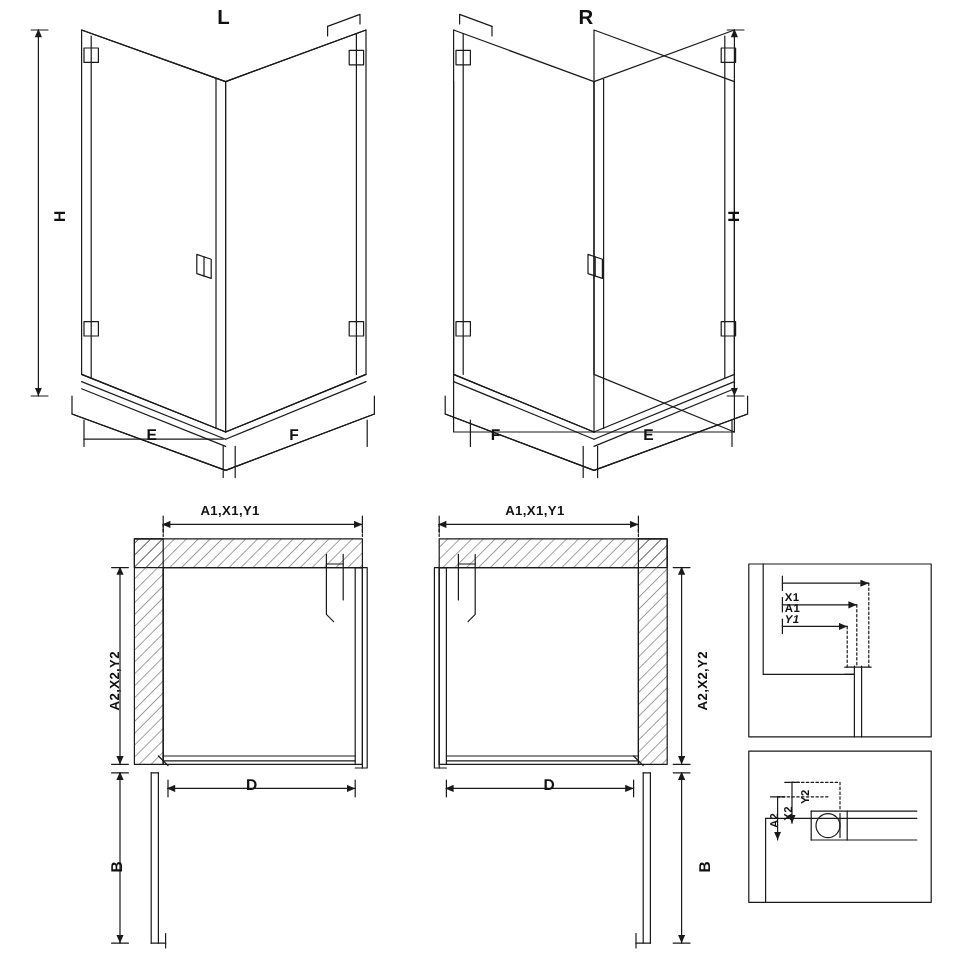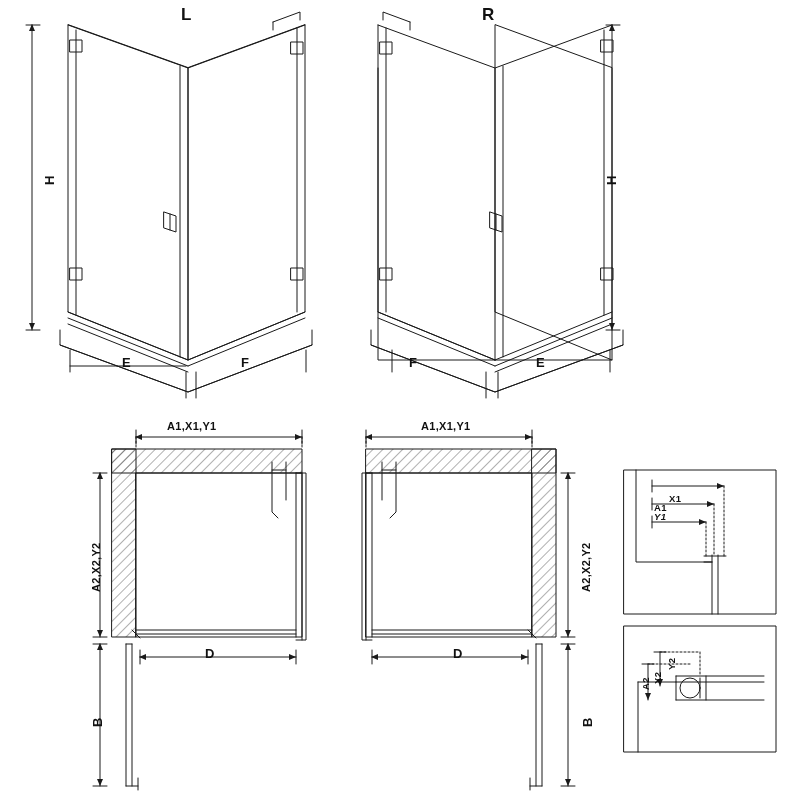--- a/index.html
+++ b/index.html
@@ -277,20 +277,20 @@
   <div class="lbl small rot" style="left:90px; top:592px;">A2,X2,Y2</div>
   <div class="lbl small rot" style="left:580px; top:592px;">A2,X2,Y2</div>
 
   <div class="lbl" style="left:205px; top:646px;">D</div>
   <div class="lbl" style="left:453px; top:646px;">D</div>
 
   <div class="lbl rot" style="left:90px; top:727px;">B</div>
   <div class="lbl rot" style="left:580px; top:727px;">B</div>
 
   <div class="lbl tiny" style="left:654px; top:502px;">A1</div>
-  <div class="lbl tiny" style="left:669px; top:493px;text-align:right;">X1</div>
+  <div class="lbl tiny" style="left:654px; top:493px;text-align:right;">X1</div>
   <div class="lbl tiny" style="left:654px; top:511px;font-style:italic;">Y1</div>
 
   <div class="lbl tiny rot" style="left:640px; top:690px;">A2</div>
   <div class="lbl tiny rot" style="left:652px; top:684px;">X2</div>
   <div class="lbl tiny rot" style="left:666px; top:670px;">Y2</div>
 
 </div>
 
 </body></html>

